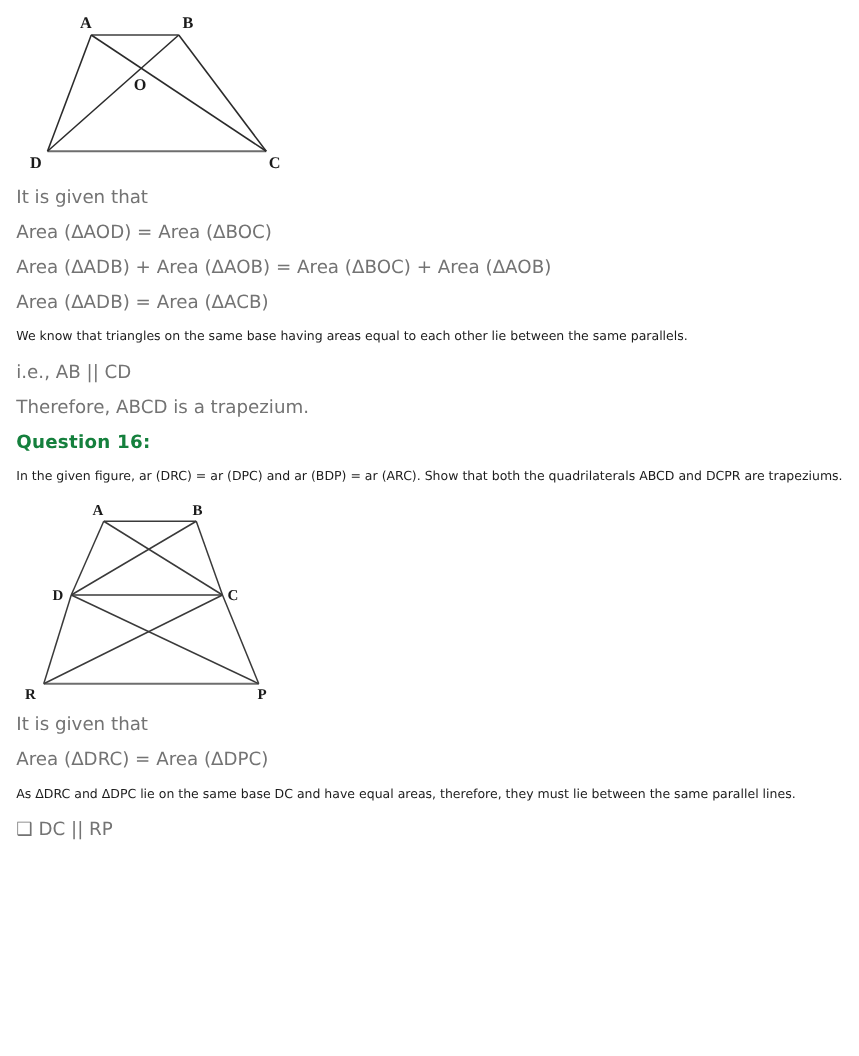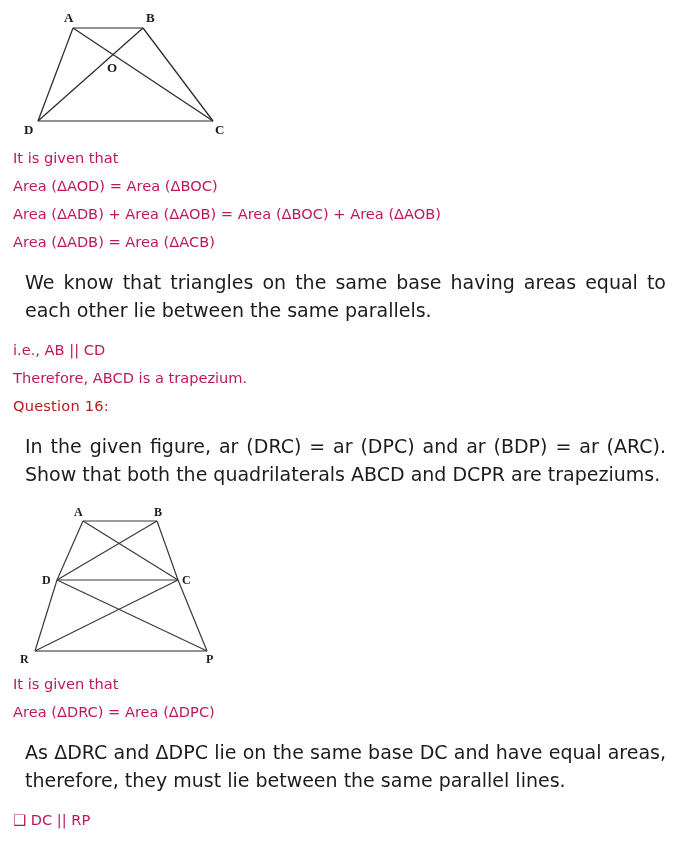--- a/index.html
+++ b/index.html
@@ -31,36 +31,36 @@
   .fig-one {
     margin: 0 0 0 0;
     padding-top: 4px;
   }
   .text-block {
     padding: 0 9px 0 13px;
   }
   .line {
     font-size: 14.6px;
     line-height: 28px;
-    color: #be185d;
+    color: #737373;
     white-space: nowrap;
   }
   .para {
-    font-size: 19px;
+    font-size: 10px;
     line-height: 28px;
     color: #1c1c1c;
     text-align: justify;
     text-justify: inter-word;
-    margin: 12px;
+    margin: 0;
   }
   .qhead {
     font-size: 14.6px;
     line-height: 28px;
-    font-weight: normal;
-    color: #b91c1c;
+    font-weight: bold;
+    color: #15803d;
     letter-spacing: 0.2px;
   }
   .lbl {
     font-family: "Liberation Serif", serif;
     font-size: 13px;
     font-weight: bold;
     fill: #1a1a1a;
   }
   .lbl-sm {
     font-family: "Liberation Serif", serif;

